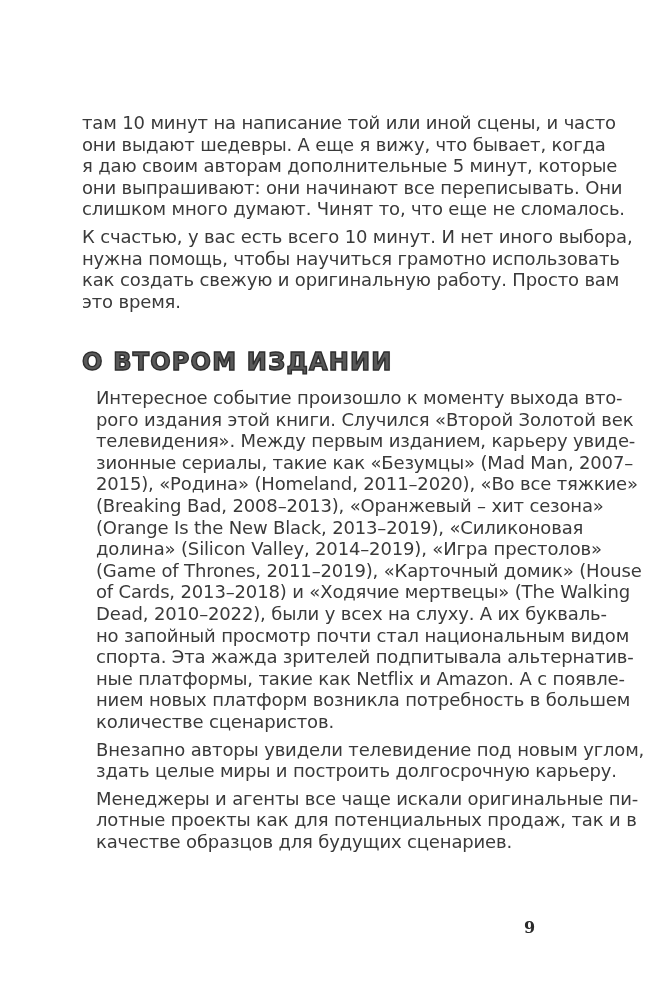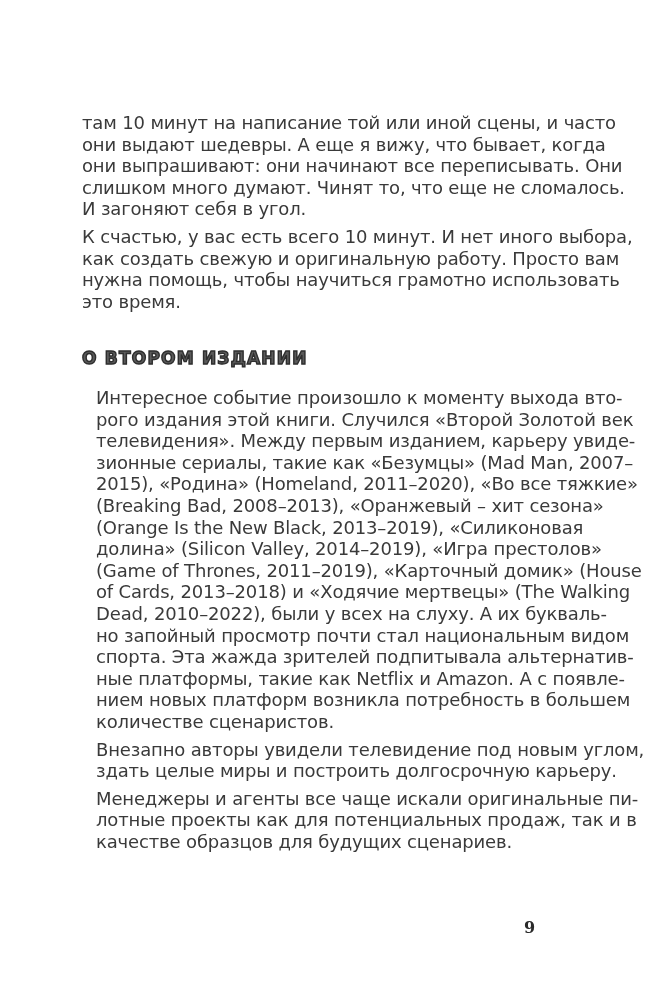--- a/index.html
+++ b/index.html
@@ -38,21 +38,21 @@
     .para .line.last {
       text-align-last: left;
     }
     .heading {
       position: absolute;
       left: 82px;
       top: 348px;
       margin: 0;
       font-family: "DejaVu Sans", sans-serif;
       font-weight: bold;
-      font-size: 17px;
+      font-size: 24px;
       letter-spacing: 1.2px;
       color: #5a5a5a;
       -webkit-text-stroke: 1.4px #2e2e2e;
       text-shadow: 0 0 1px #888;
     }
     .block2 {
       position: absolute;
       left: 96px;
       top: 387px;
       width: 455px;
@@ -67,28 +67,28 @@
       color: #2a2a2a;
     }
   </style>
 </head>
 <body>
 
 <div class="page">
   <p class="para">
     <span class="line">там 10 минут на написание той или иной сцены, и часто</span>
     <span class="line">они выдают шедевры. А еще я вижу, что бывает, когда</span>
+    <span class="line">я даю своим авторам дополнительные 5 минут, которые</span>
     <span class="line">они выпрашивают: они начинают все переписывать. Они</span>
     <span class="line">слишком много думают. Чинят то, что еще не сломалось.</span>
-    <span class="line last">И загоняют себя в угол.</span>
   </p>
   <p class="para">
     <span class="line">К счастью, у вас есть всего 10 минут. И нет иного выбора,</span>
+    <span class="line">нужна помощь, чтобы научиться грамотно использовать</span>
     <span class="line">как создать свежую и оригинальную работу. Просто вам</span>
-    <span class="line">нужна помощь, чтобы научиться грамотно использовать</span>
     <span class="line last">это время.</span>
   </p>
 </div>
 
 <h2 class="heading">О ВТОРОМ ИЗДАНИИ</h2>
 
 <div class="block2">
   <p class="para">
     <span class="line">Интересное событие произошло к моменту выхода вто-</span>
     <span class="line">рого издания этой книги. Случился «Второй Золотой век</span>

